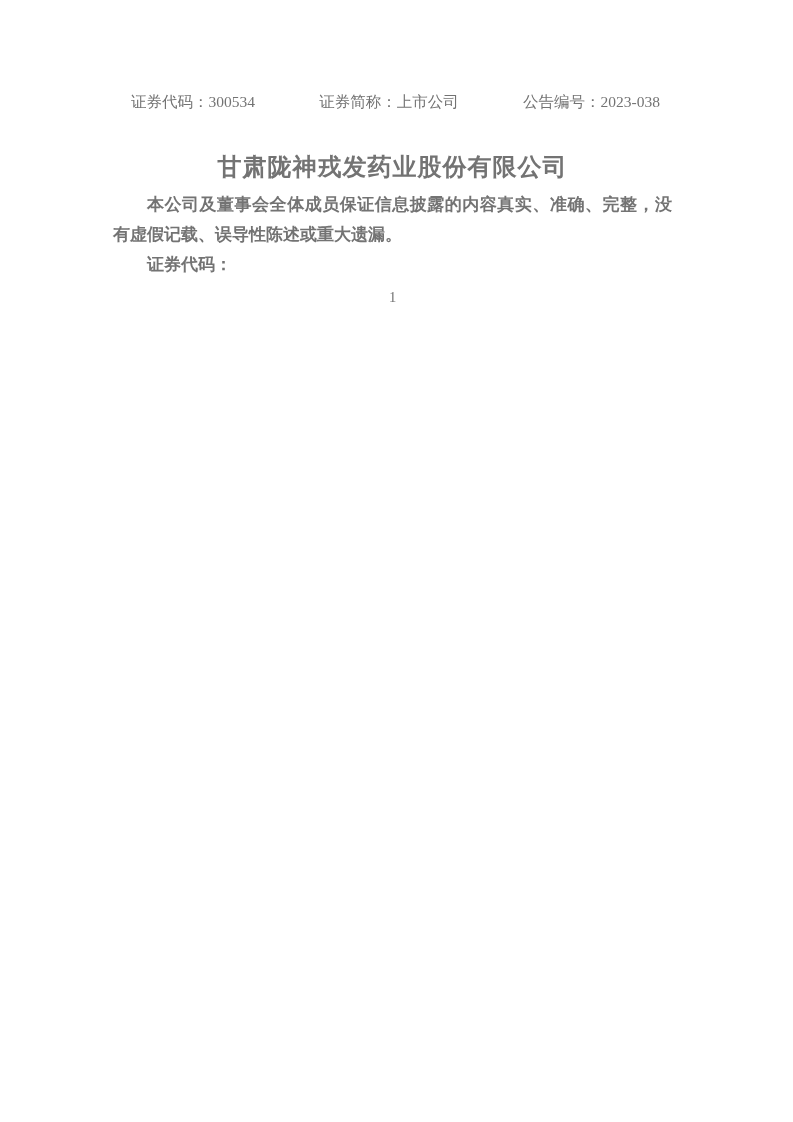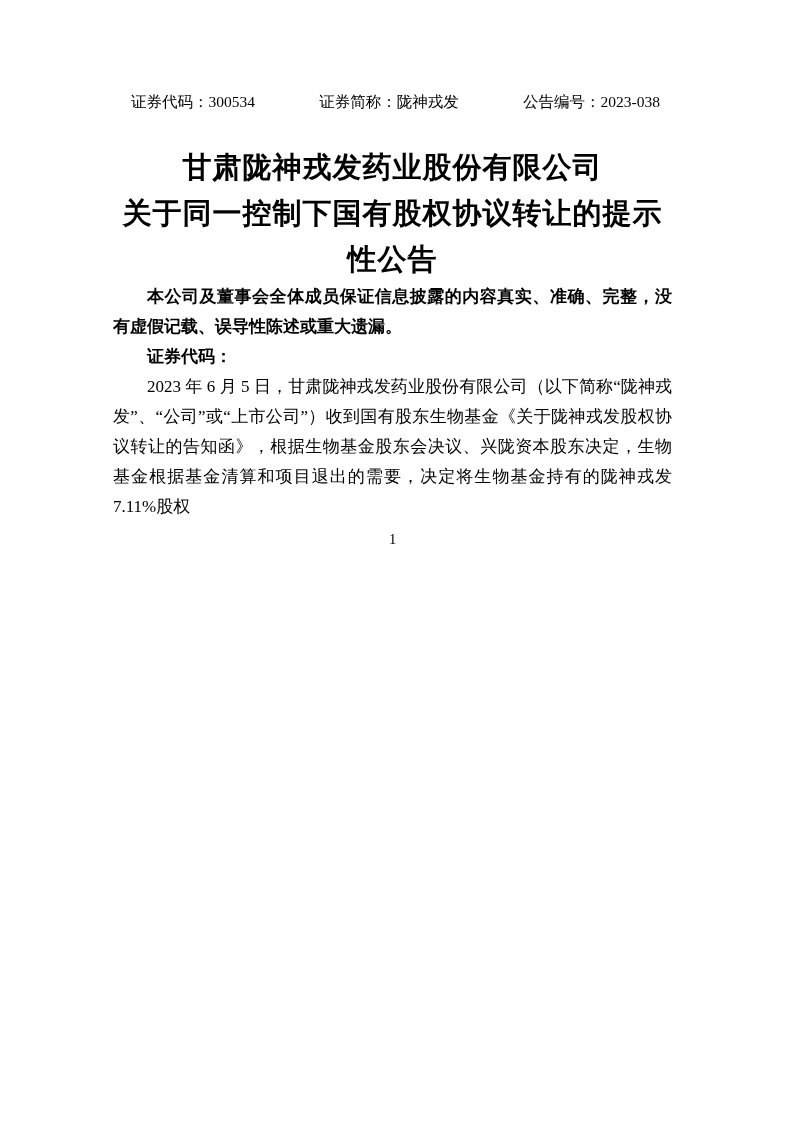--- a/index.html
+++ b/index.html
@@ -5,40 +5,40 @@
   html, body {
     margin: 0;
     padding: 0;
     background: #ffffff;
   }
   .page {
     position: relative;
     width: 793px;
     height: 1122px;
     background: #ffffff;
-    color: #000000;
+    color: #737373;
     font-family: "Liberation Serif", "DejaVu Serif", serif;
     overflow: hidden;
     box-sizing: border-box;
     padding: 0 121px 0 113px;
   }
   .header-row {
     display: flex;
     justify-content: space-between;
     padding-top: 92px;
     margin-left: 18px;
     margin-right: 12px;
     font-size: 15.5px;
     line-height: 20px;
     white-space: nowrap;
   }
   .doc-title {
     margin: 0;
     text-align: center;
-    font-size: 29px;
+    font-size: 24px;
     font-weight: bold;
     line-height: 46px;
     letter-spacing: 1px;
   }
   .doc-title.first {
     margin-top: 32px;
   }
   p.para {
     margin: 0;
     font-size: 17px;
@@ -68,34 +68,32 @@
     font-family: "Liberation Serif", "DejaVu Serif", serif;
   }
 </style>
 </head>
 <body>
 
 <div class="page">
 
   <div class="header-row">
     <span>证券代码：300534</span>
-    <span>证券简称：陇神戎发</span>
+    <span>证券简称：上市公司</span>
     <span>公告编号：2023-038</span>
   </div>
 
   <h1 class="doc-title first">甘肃陇神戎发药业股份有限公司</h1>
 
-  <h1 class="doc-title">关于同一控制下国有股权协议转让的提示性公告</h1>
 
   <p class="para bold statement">本公司及董事会全体成员保证信息披露的内容真实、准确、完整，没有虚假记载、误导性陈述或重大遗漏。</p>
 
   <p class="para bold tip-heading">证券代码：</p>
 
 
 
 
 
 
-  <p class="para">2023 年 6 月 5 日，甘肃陇神戎发药业股份有限公司（以下简称“陇神戎发”、“公司”或“上市公司”）收到国有股东生物基金《关于陇神戎发股权协议转让的告知函》，根据生物基金股东会决议、兴陇资本股东决定，生物基金根据基金清算和项目退出的需要，决定将生物基金持有的陇神戎发 7.11%股权</p>
 
   <div class="page-number">1</div>
 
 </div>
 
 </body></html>

